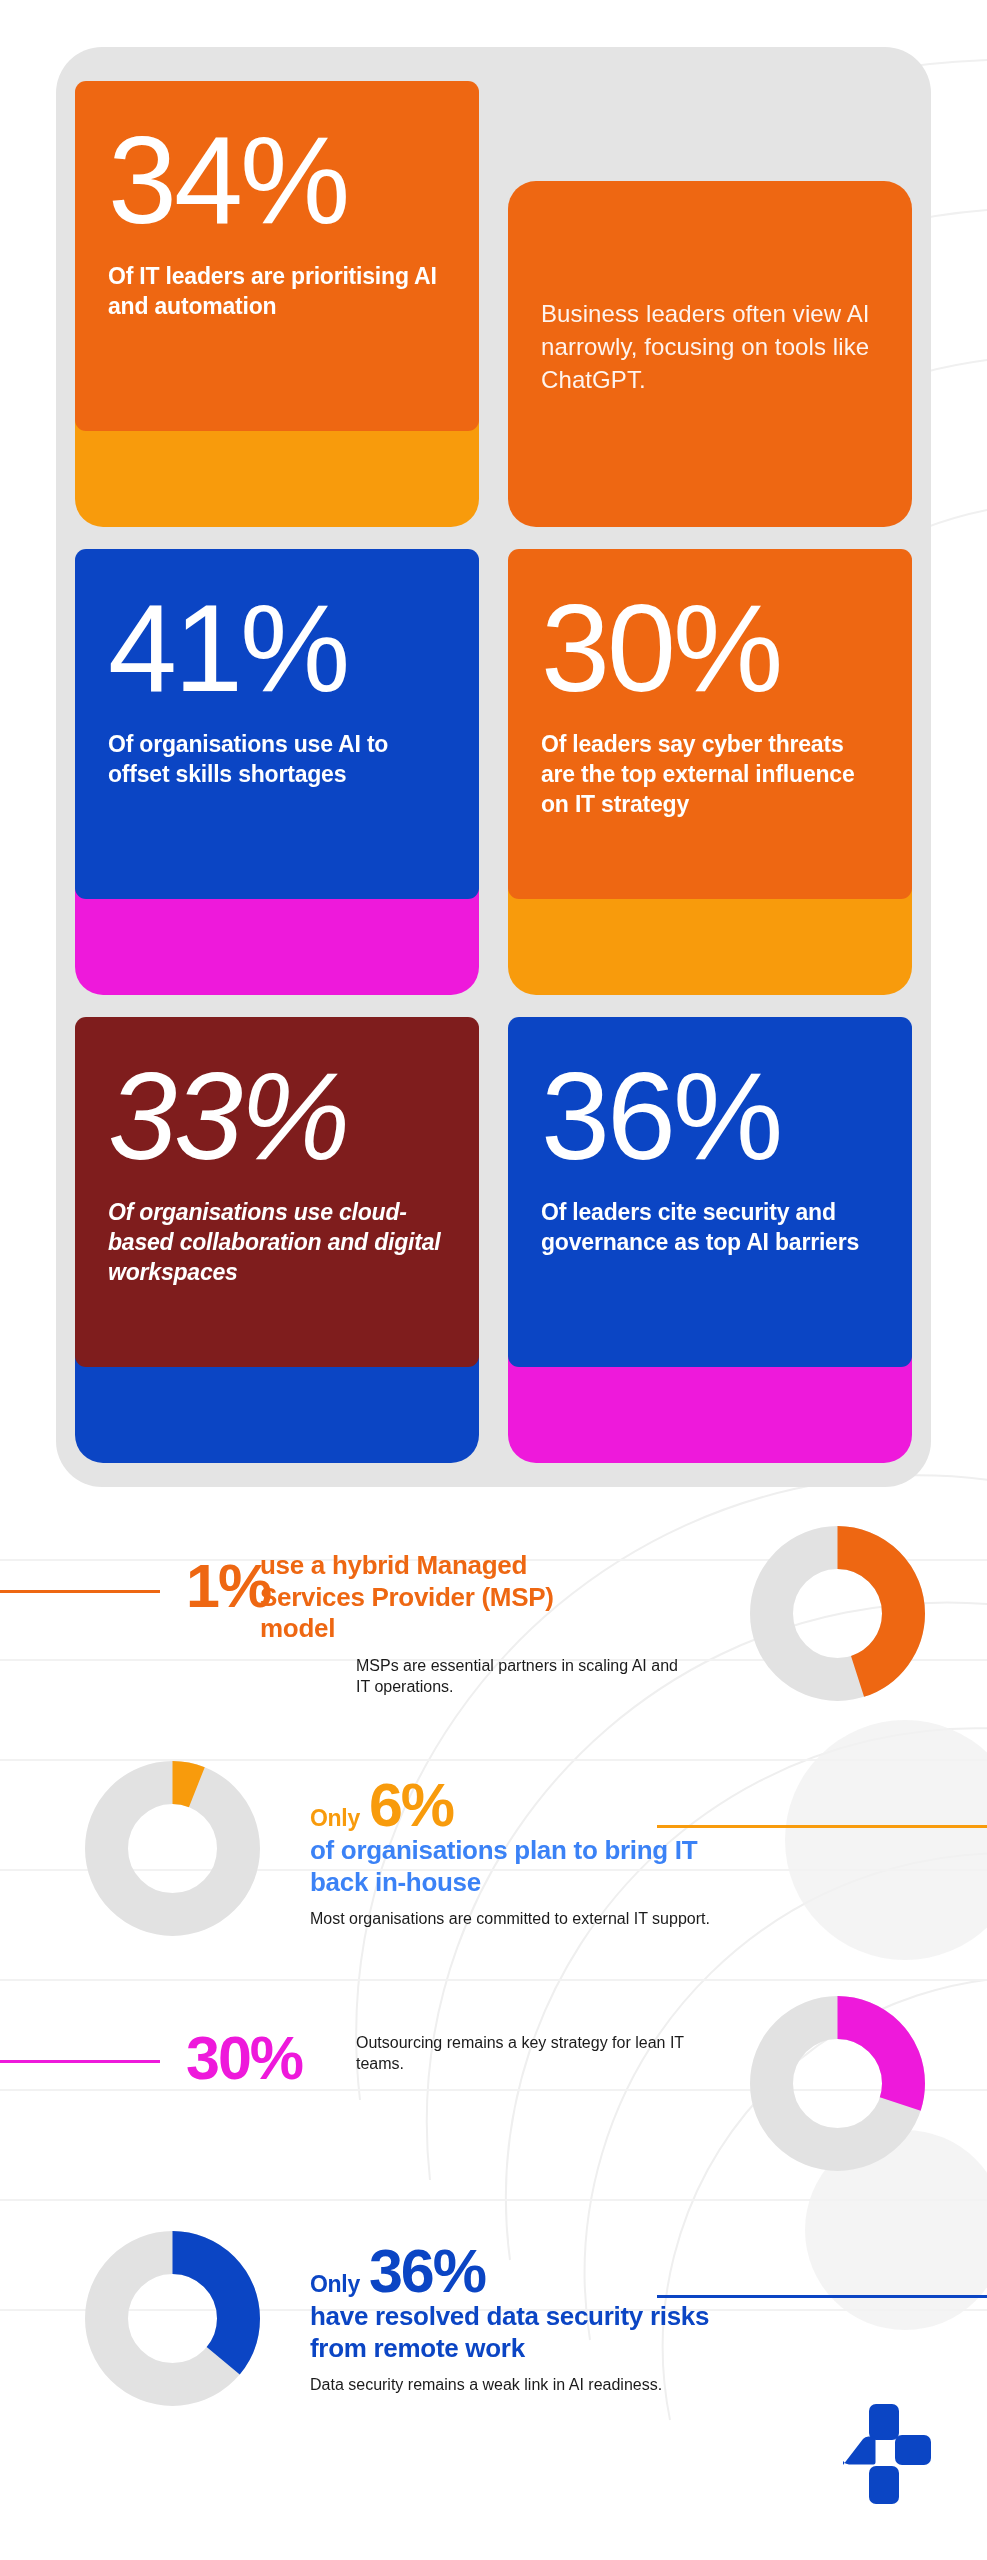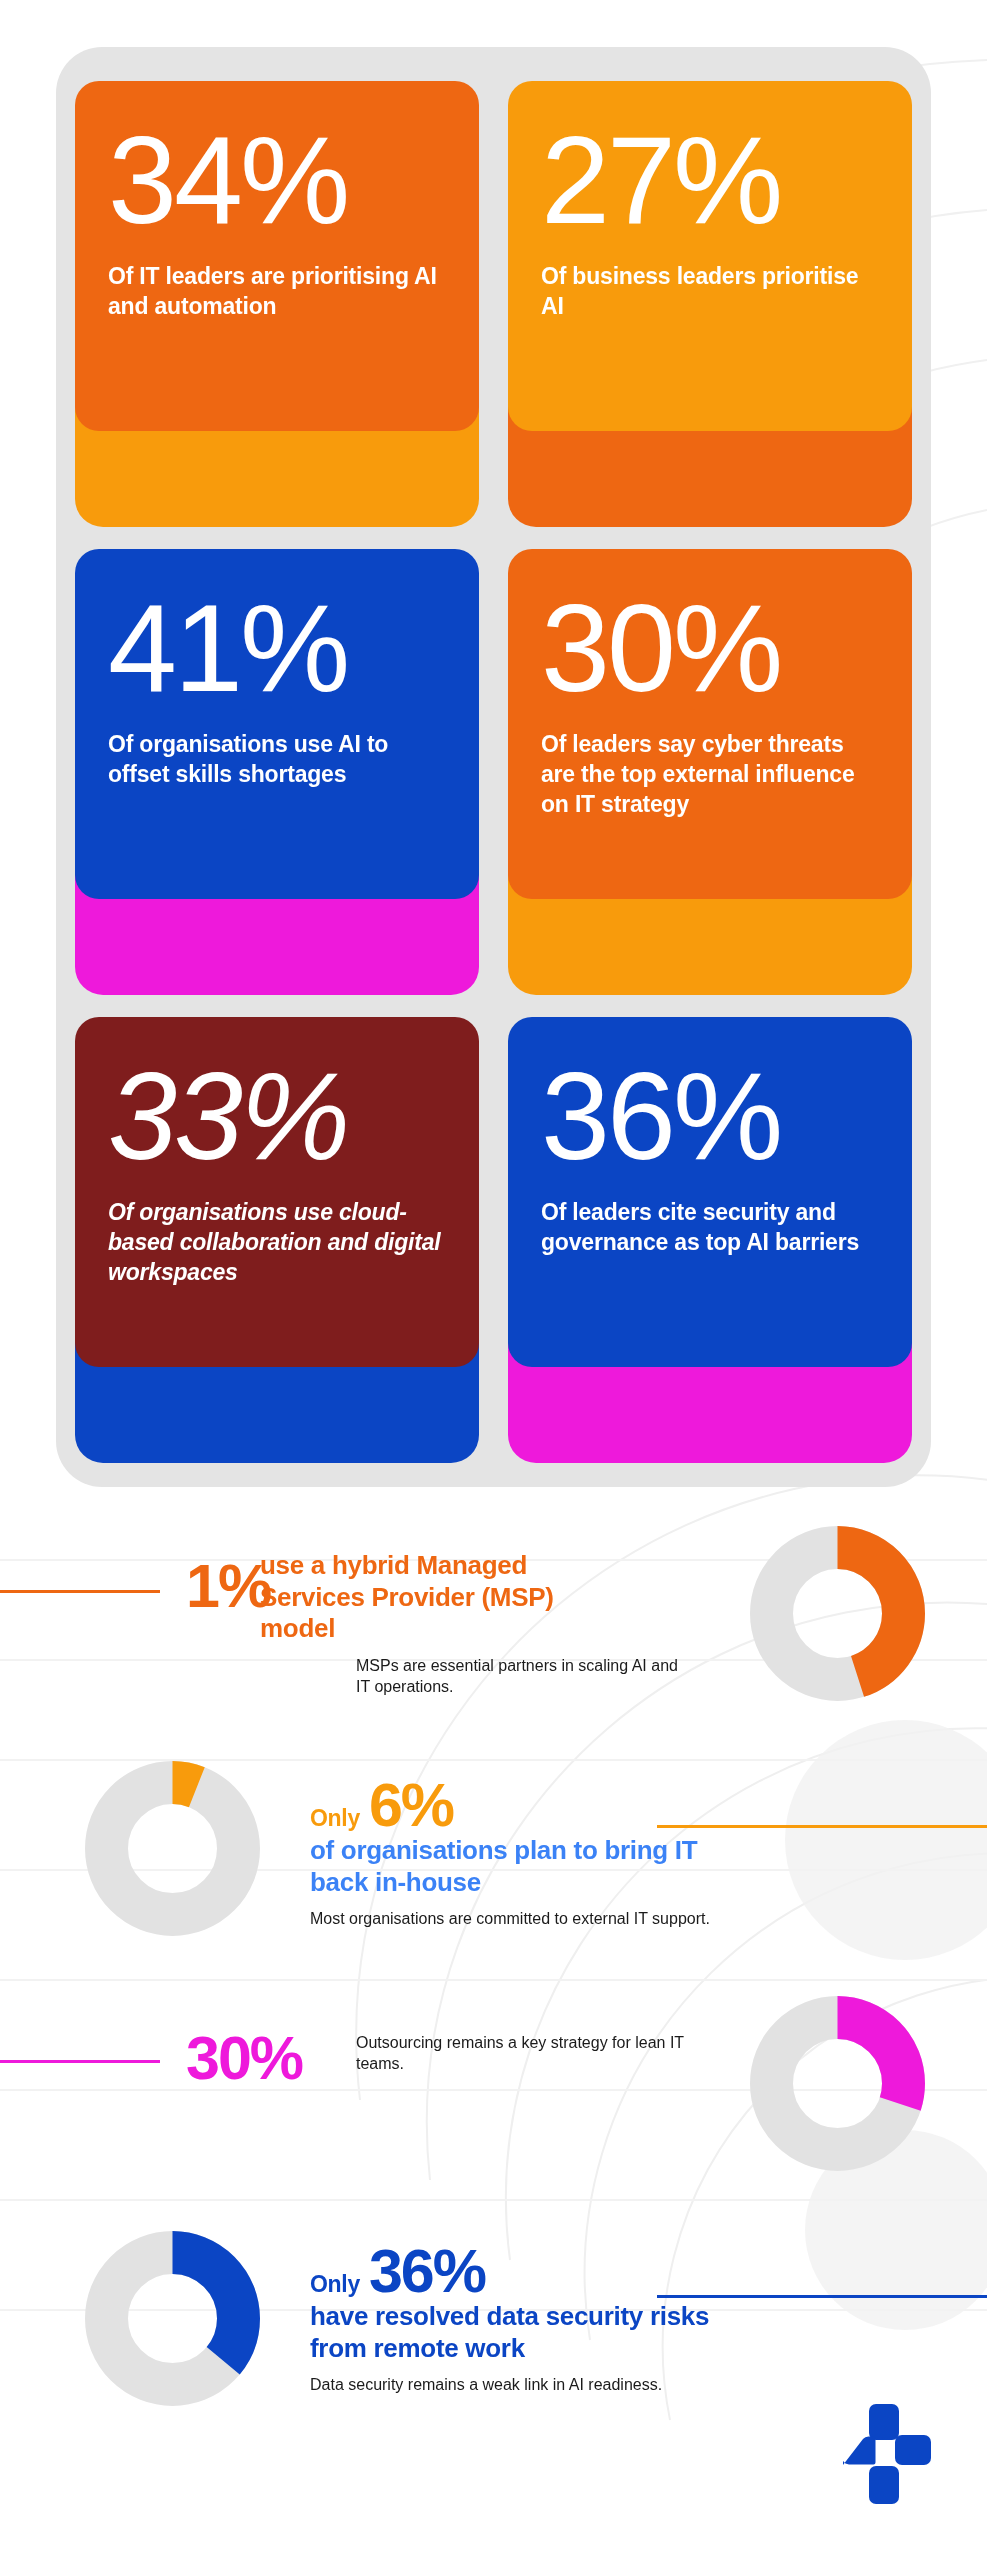--- a/index.html
+++ b/index.html
@@ -38,21 +38,21 @@
     border-radius:28px;
     padding:116px 33px 0 33px;
   }
   .card-back-text {
     font-size:24px; line-height:1.38; font-weight:400;
     color:rgba(255,255,255,0.93); letter-spacing:0.1px;
   }
   
   .card-front {
     position:absolute; left:0; top:0; width:404px; height:350px;
-    border-radius:24px;
+    border-radius:11px;
     padding:40px 30px 0 33px;
   }
   .card-pct {
     font-size:124px; line-height:0.96; font-weight:300;
     color:#ffffff; letter-spacing:-3px;
   }
   .card-title {
     margin-top:22px;
     font-size:23px; line-height:1.3; font-weight:700;
     color:#ffffff; letter-spacing:-0.2px;
@@ -138,24 +138,20 @@
         </div>
         <div class="card-front" style="background: rgb(238, 103, 18);">
           <div class="card-pct">34%</div>
           <div class="card-title">Of IT leaders are prioritising AI and automation</div>
         </div>
       </div>
       <div class="flip-card">
         <div class="card-back" style="background: rgb(238, 103, 18);">
           <div class="card-back-text">Business leaders often view AI narrowly, focusing on tools like ChatGPT.</div>
         </div>
-        <div class="card-front" style="background: rgb(248, 155, 12);">
-          <div class="card-pct">27%</div>
-          <div class="card-title">Of business leaders prioritise AI</div>
-        </div>
       </div>
       <div class="flip-card">
         <div class="card-back" style="background: rgb(238, 25, 219);">
           <div class="card-back-text">AI is becoming a strategic tool to bridge talent gaps.</div>
         </div>
         <div class="card-front" style="background: rgb(11, 69, 196);">
           <div class="card-pct">41%</div>
           <div class="card-title">Of organisations use AI to offset skills shortages</div>
         </div>
       </div>

